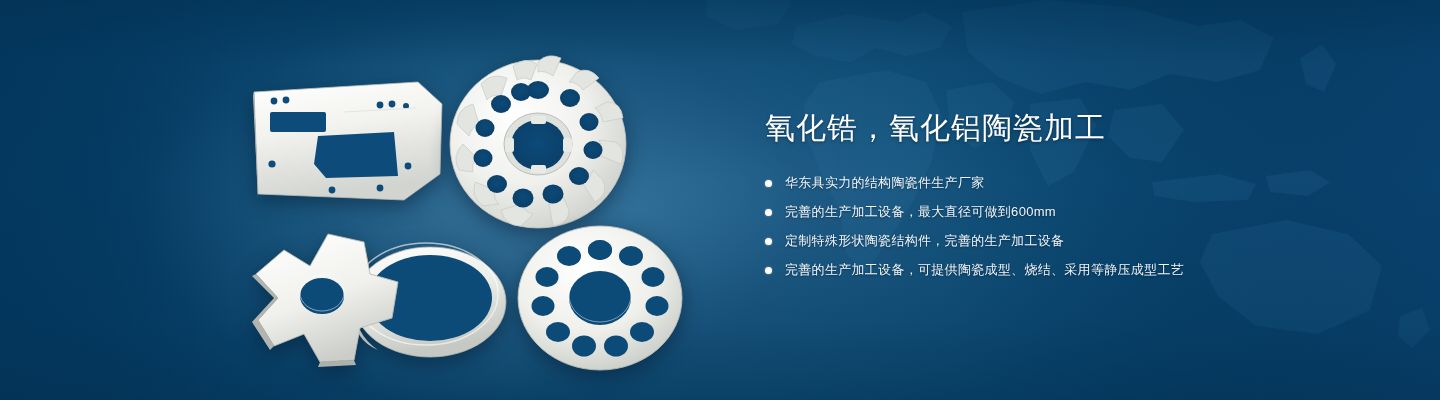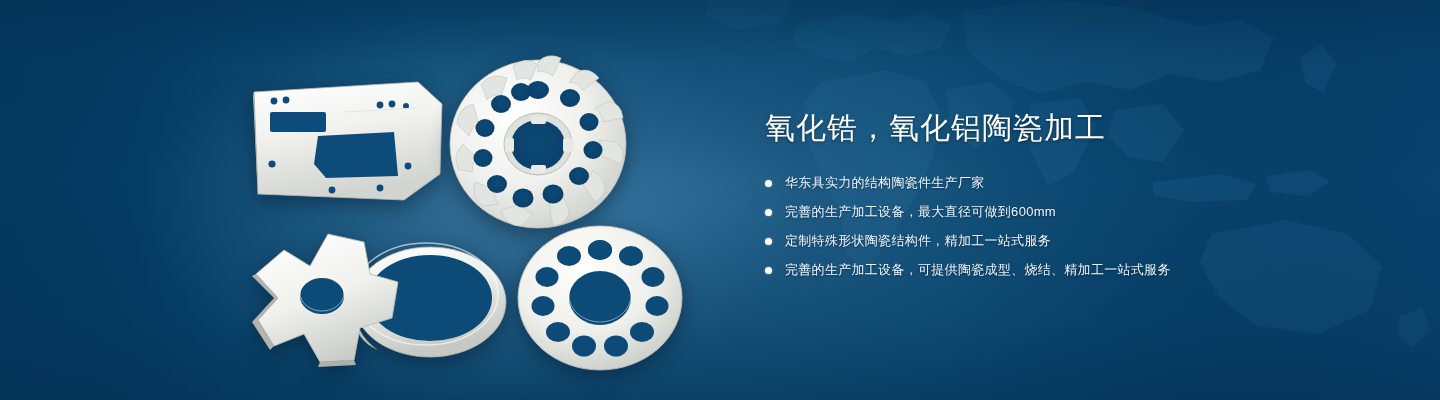--- a/index.html
+++ b/index.html
@@ -316,22 +316,22 @@
       <li class="bullet">
         <span class="bullet-dot"></span>
         <span class="bullet-text">华东具实力的结构陶瓷件生产厂家</span>
       </li>
       <li class="bullet">
         <span class="bullet-dot"></span>
         <span class="bullet-text">完善的生产加工设备，最大直径可做到600mm</span>
       </li>
       <li class="bullet">
         <span class="bullet-dot"></span>
-        <span class="bullet-text">定制特殊形状陶瓷结构件，精加工一站式服务</span>
+        <span class="bullet-text">定制特殊形状陶瓷结构件，完善的生产加工设备</span>
       </li>
       <li class="bullet">
         <span class="bullet-dot"></span>
-        <span class="bullet-text">完善的生产加工设备，可提供陶瓷成型、烧结、精加工一站式服务</span>
+        <span class="bullet-text">完善的生产加工设备，可提供陶瓷成型、烧结、采用等静压成型工艺</span>
       </li>
     </ul>
   </div>
 
 </div>
 
 </body></html>

